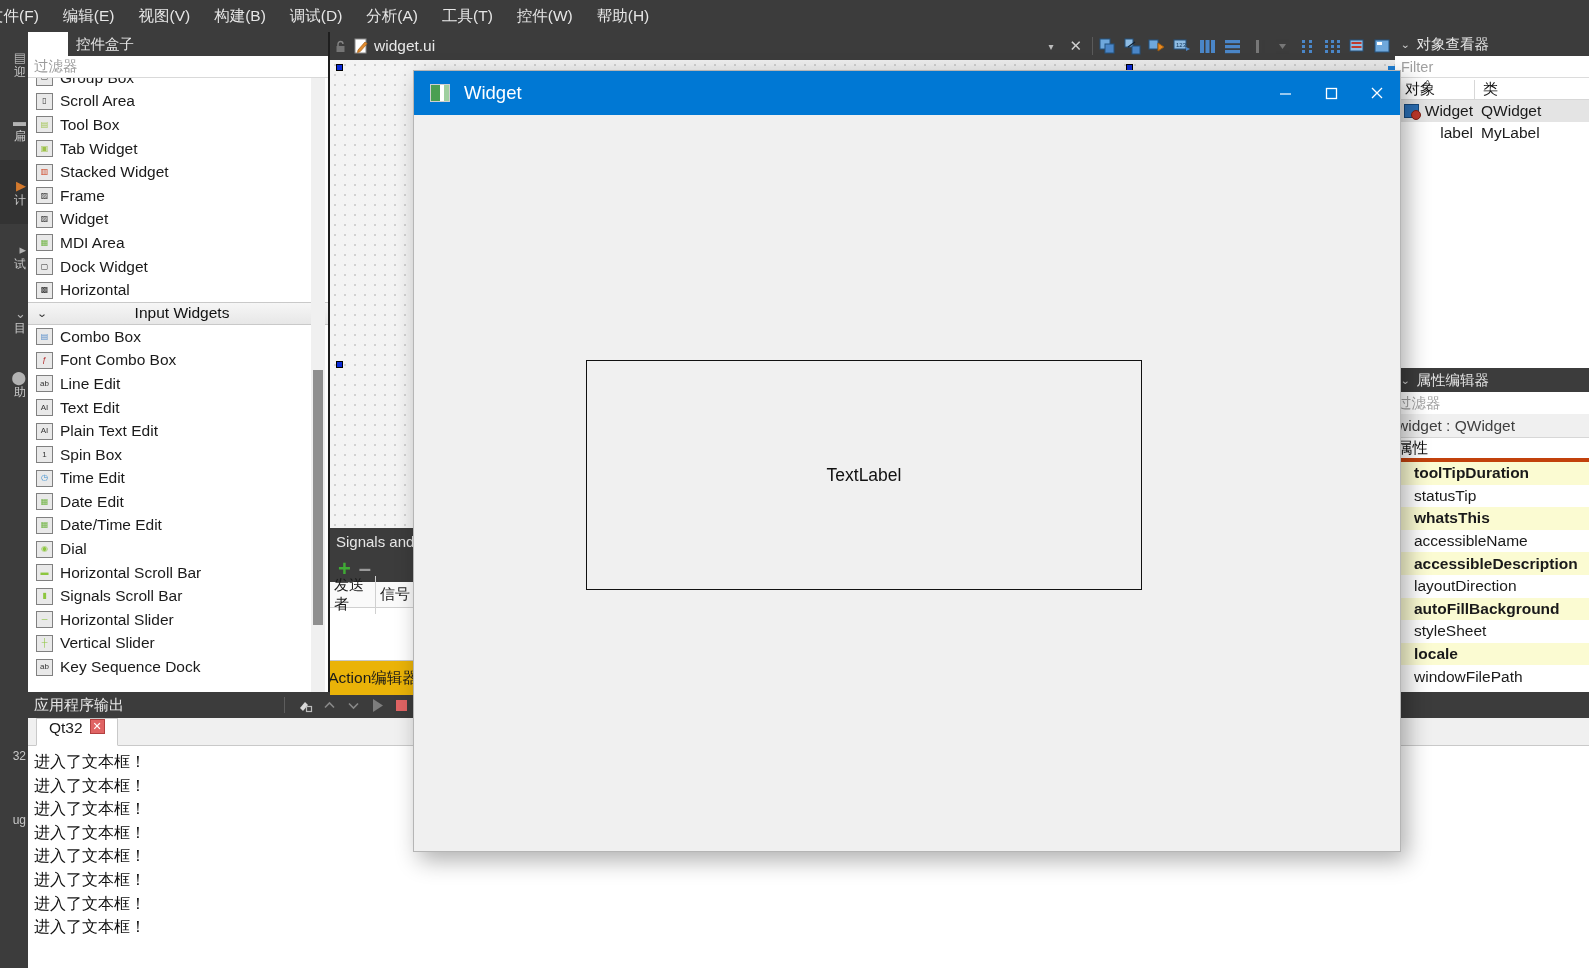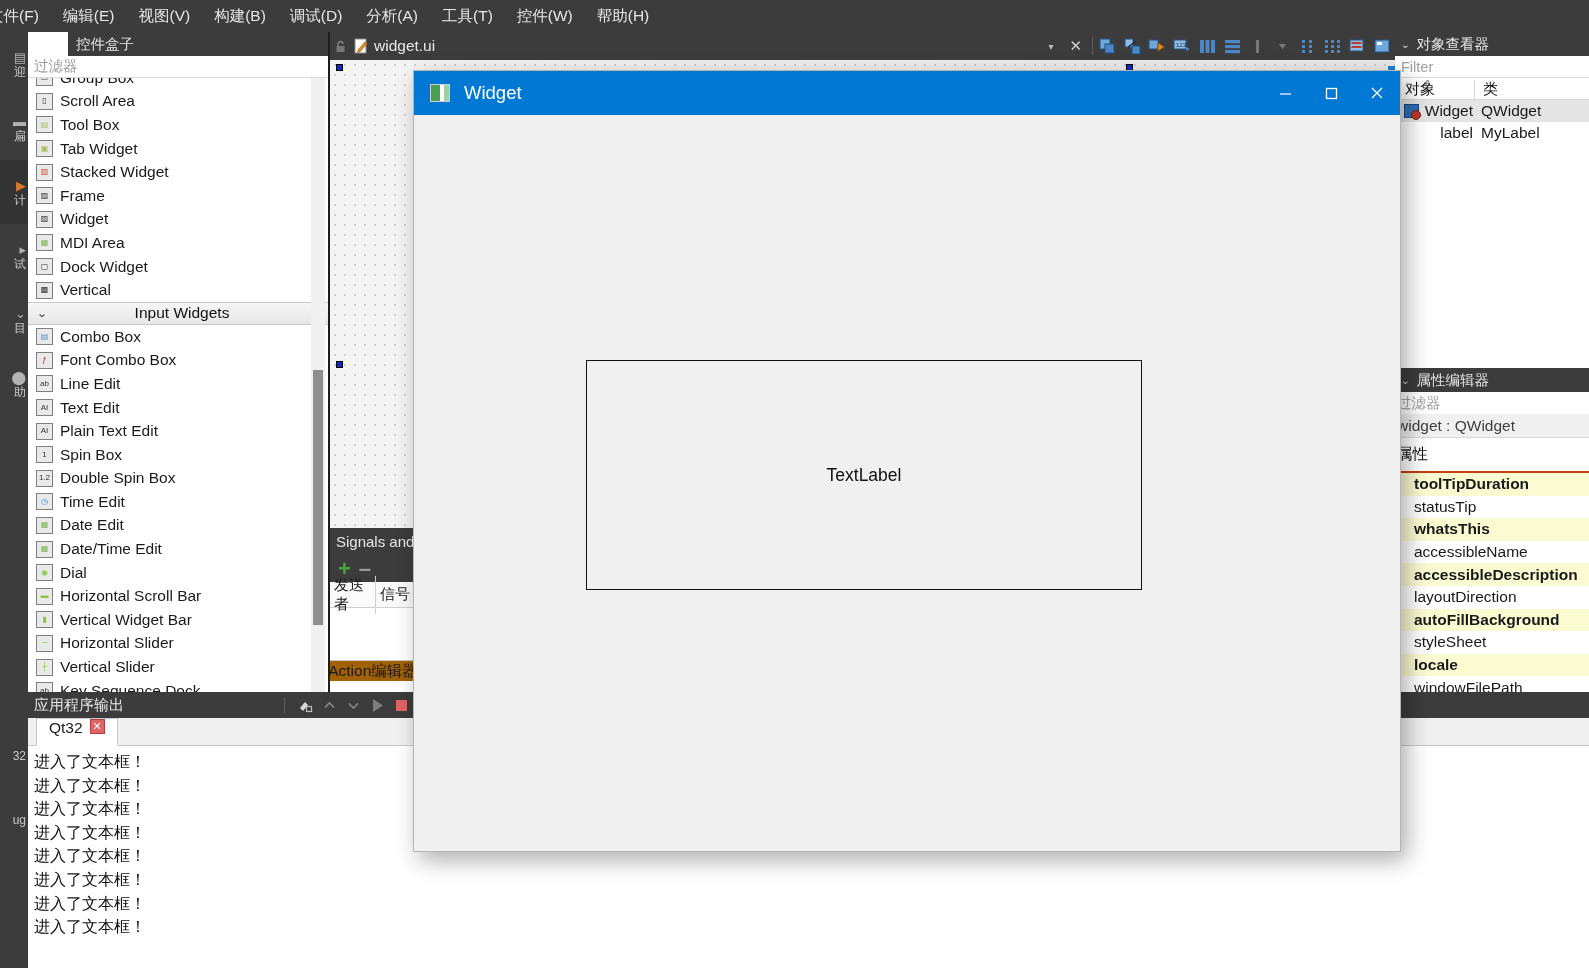--- a/index.html
+++ b/index.html
@@ -115,22 +115,22 @@
   .sig-minus{color:#9a9a9a;font-size:22px;line-height:16px;font-weight:bold;}
   .sig-hdr{height:26px;background:#fafafa;border-bottom:1px solid #d0d0d0;display:flex;align-items:center;
     font-size:15px;color:#1a1a1a;box-sizing:border-box;}
   .sig-hdr .c1{width:46px;padding-left:4px;border-right:1px solid #d0d0d0;box-sizing:border-box;}
   .sig-hdr .c2{padding-left:4px;}
   .sig-body{height:52px;background:#ffffff;}
 
   
   .actiondock{position:absolute;left:330px;top:660px;width:86px;height:32px;background:#ffffff;z-index:4;
     border-top:1px solid #c8c8c8;box-sizing:border-box;}
-  .action-title{height:20px;display:flex;align-items:center;justify-content:center;font-size:15.5px;color:#1a1a1a;
-    background:#a16207;white-space:nowrap;overflow:hidden;}
+  .action-title{height:34px;display:flex;align-items:center;justify-content:center;font-size:15.5px;color:#1a1a1a;
+    background:#eab308;white-space:nowrap;overflow:hidden;}
 
   
   .objinsp{position:absolute;left:1395px;top:32px;width:194px;height:336px;background:#ffffff;}
   .dock-title{height:24px;background:#3c3c3c;color:#e6e6e6;display:flex;align-items:center;gap:7px;
     padding-left:6px;font-size:14.5px;box-sizing:border-box;}
   .chev{font-size:10px;color:#cfcfcf;transform:scaleX(1.2);}
   .oi-filter{height:22px;background:#ffffff;color:#a0a0a0;font-size:14.5px;display:flex;align-items:center;
     padding-left:6px;border-bottom:1px solid #dcdcdc;box-sizing:border-box;}
   .oi-hdr{height:22px;background:#ffffff;display:flex;align-items:flex-end;font-size:15px;color:#111;
     border-bottom:1px solid #d7d7d7;box-sizing:border-box;}
@@ -142,22 +142,22 @@
   .oi-row .n{width:80px;display:flex;align-items:center;gap:4px;justify-content:flex-end;padding-right:2px;box-sizing:border-box;}
   .oi-row .c{padding-left:6px;}
   .oi-icon{width:15px;height:14px;flex:0 0 15px;background:#2b6fb5;position:relative;margin-right:2px;border:1px solid #17497d;box-sizing:border-box;}
   .oi-icon:after{content:"";position:absolute;right:-3px;bottom:-3px;width:8px;height:8px;border-radius:50%;background:#c0392b;border:1px solid #7b1f14;}
 
   .propedit{position:absolute;left:1395px;top:368px;width:194px;height:324px;background:#ffffff;}
   .pe-filter{height:22px;background:#ffffff;color:#a0a0a0;font-size:14.5px;display:flex;align-items:center;
     padding-left:2px;box-sizing:border-box;}
   .pe-obj{height:24px;background:#f0f0f0;font-size:15.5px;color:#404040;display:flex;align-items:center;
     padding-left:2px;box-sizing:border-box;border-bottom:1px solid #d7d7d7;}
-  .pe-hdr{height:35px;background:#ffffff;font-size:15.5px;color:#111;display:flex;align-items:center;
-    padding-left:2px;box-sizing:border-box;border-bottom:2px solid #c2410c;}
+  .pe-hdr{height:24px;background:#ffffff;font-size:15.5px;color:#111;display:flex;align-items:center;
+    padding-left:2px;box-sizing:border-box;border-bottom:4px solid #c2410c;}
   .pe-row{height:22.6px;display:flex;align-items:center;font-size:15.5px;color:#1a1a1a;
     padding-left:14px;box-sizing:border-box;border-left:5px solid #7a9dc4;}
   .pe-row.odd{background:#fbfbd2;font-weight:bold;}
   .pe-row.even{background:#ffffff;}
 
   
   .outpane{position:absolute;left:28px;top:692px;width:1561px;height:276px;background:#7dd3fc;}
   .out-title{
     position:absolute;left:0;top:0;width:1561px;height:26px;background:#3c3c3c;
     display:flex;align-items:center;color:#e6e6e6;font-size:15px;box-sizing:border-box;padding-left:6px;
@@ -285,21 +285,21 @@
         <div class="wrow">
           <span class="wico" style="color: rgb(109, 179, 63);">▦</span>
           <span>MDI Area</span>
         </div>
         <div class="wrow">
           <span class="wico">▢</span>
           <span>Dock Widget</span>
         </div>
         <div class="wrow">
           <span class="wico">▩</span>
-          <span>Vertical</span>
+          <span>Horizontal</span>
         </div>
         <div class="wcat">
           <span class="chev" style="font-size: 11px; color: rgb(51, 51, 51); width: 16px; text-align: center;">⌄</span>
           <span class="catlbl">Input Widgets</span>
         </div>
         <div class="wrow">
           <span class="wico" style="color: rgb(74, 134, 200);">▤</span>
           <span>Combo Box</span>
         </div>
         <div class="wrow">
@@ -316,24 +316,20 @@
         </div>
         <div class="wrow">
           <span class="wico">AI</span>
           <span>Plain Text Edit</span>
         </div>
         <div class="wrow">
           <span class="wico">1</span>
           <span>Spin Box</span>
         </div>
         <div class="wrow">
-          <span class="wico">1.2</span>
-          <span>Double Spin Box</span>
-        </div>
-        <div class="wrow">
           <span class="wico" style="color: rgb(59, 143, 208);">◷</span>
           <span>Time Edit</span>
         </div>
         <div class="wrow">
           <span class="wico" style="color: rgb(109, 179, 63);">▦</span>
           <span>Date Edit</span>
         </div>
         <div class="wrow">
           <span class="wico" style="color: rgb(109, 179, 63);">▦</span>
           <span>Date/Time Edit</span>
@@ -341,21 +337,21 @@
         <div class="wrow">
           <span class="wico" style="color: rgb(141, 198, 63);">◉</span>
           <span>Dial</span>
         </div>
         <div class="wrow">
           <span class="wico" style="color: rgb(141, 198, 63);">▬</span>
           <span>Horizontal Scroll Bar</span>
         </div>
         <div class="wrow">
           <span class="wico" style="color: rgb(141, 198, 63);">▮</span>
-          <span>Vertical Widget Bar</span>
+          <span>Signals Scroll Bar</span>
         </div>
         <div class="wrow">
           <span class="wico" style="color: rgb(141, 198, 63);">─</span>
           <span>Horizontal Slider</span>
         </div>
         <div class="wrow">
           <span class="wico" style="color: rgb(141, 198, 63);">┼</span>
           <span>Vertical Slider</span>
         </div>
         <div class="wrow">

